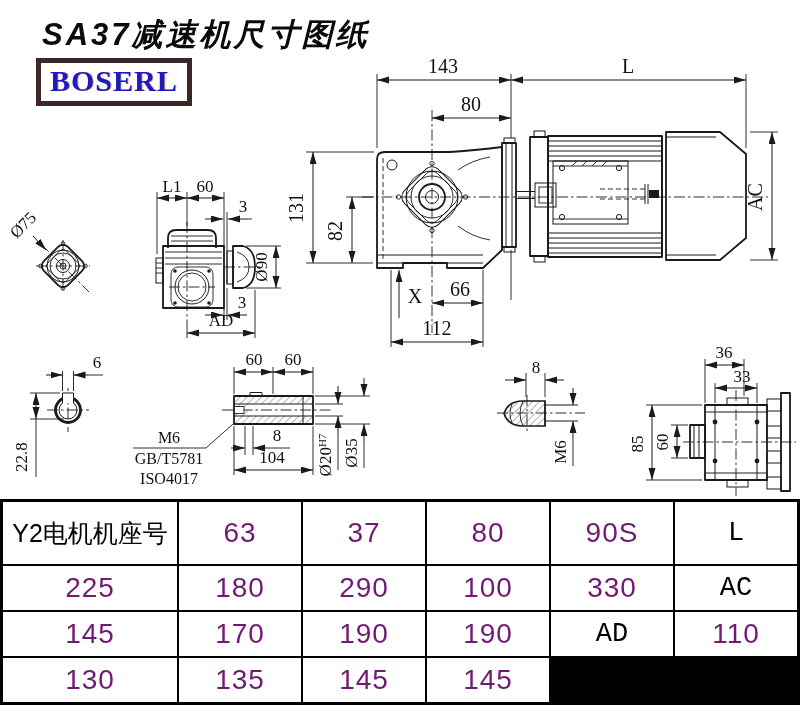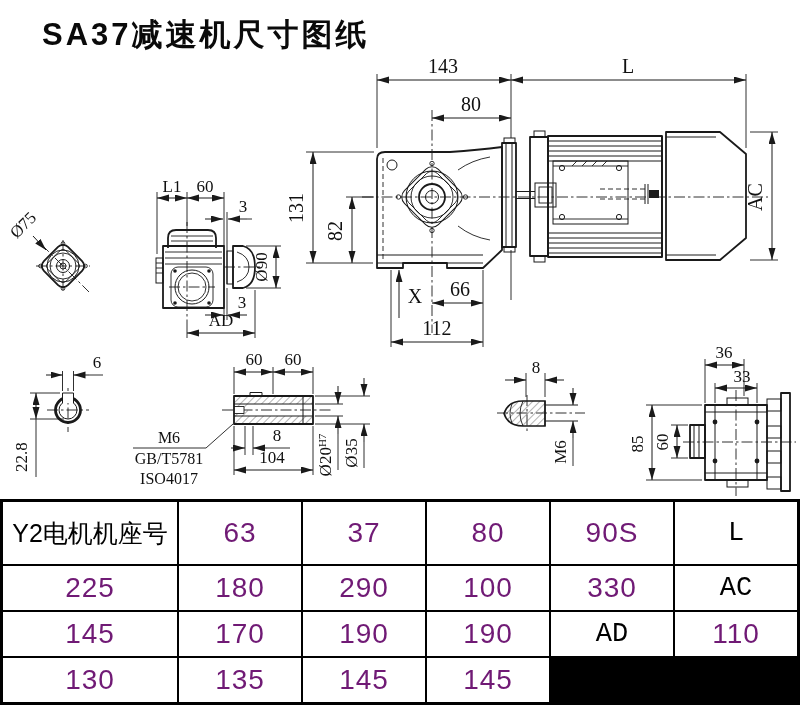--- a/index.html
+++ b/index.html
@@ -1,19 +1,19 @@
 <!DOCTYPE html>
 <html><head>
 <meta charset="utf-8">
 <style>
   html,body{margin:0;padding:0;background:#fff;}
   #stage{position:relative;width:800px;height:705px;background:#ffffff;overflow:hidden;
          font-family:"Liberation Sans",sans-serif;}
   #page-title{position:absolute;left:42px;top:14px;font-size:31px;font-weight:bold;
-              color:#0a0a0a;letter-spacing:3px;white-space:nowrap;}
+              color:#0a0a0a;letter-spacing:3px;white-space:nowrap;font-style:italic;}
   #brand-box{position:absolute;left:36px;top:58px;border:5px solid #3c2726;background:#fff;
              padding:1px 9px 3px 9px;}
   #brand-text{font-family:"Liberation Serif",serif;font-size:30px;font-weight:600;
               color:#1c1cb8;letter-spacing:1px;text-shadow:1px 0 0 rgba(190,0,0,0.35);}
   #drawing{position:absolute;left:0;top:0;}
   .ol{fill:none;stroke:#1a1a1a;stroke-width:1.8;stroke-linejoin:round;}
   .tl{fill:none;stroke:#1a1a1a;stroke-width:1;}
   .xl{fill:none;stroke:#1a1a1a;stroke-width:0.9;}
   .cl{fill:none;stroke:#1a1a1a;stroke-width:0.9;stroke-dasharray:11 3 2.5 3;}
   .hid{fill:none;stroke:#1a1a1a;stroke-width:0.9;stroke-dasharray:5 3;}
@@ -360,20 +360,23 @@
       <line class="dim" x1="652" y1="405" x2="652" y2="480"></line>
       <text class="dt" transform="rotate(-90 643 444)" x="643" y="444">85</text>
       <line class="xl" x1="688" y1="425" x2="671" y2="425"></line>
       <line class="xl" x1="688" y1="458" x2="671" y2="458"></line>
       <line class="dim" x1="677" y1="425" x2="677" y2="458"></line>
       <text class="dt" transform="rotate(-90 668 442)" x="668" y="442">60</text>
     </g>
   </svg>
 
   <div id="page-title">SA37减速机尺寸图纸</div>
+  <div id="brand-box">
+    <span id="brand-text">BOSERL</span>
+  </div>
 
   <div id="dim-table">
     <div class="cell">
       <div class="hcn">Y2电机机座号</div>
     </div>
     <div class="cell">
         <span class="val">63</span>
       </div>
     <div class="cell">
         <span class="val">37</span>

